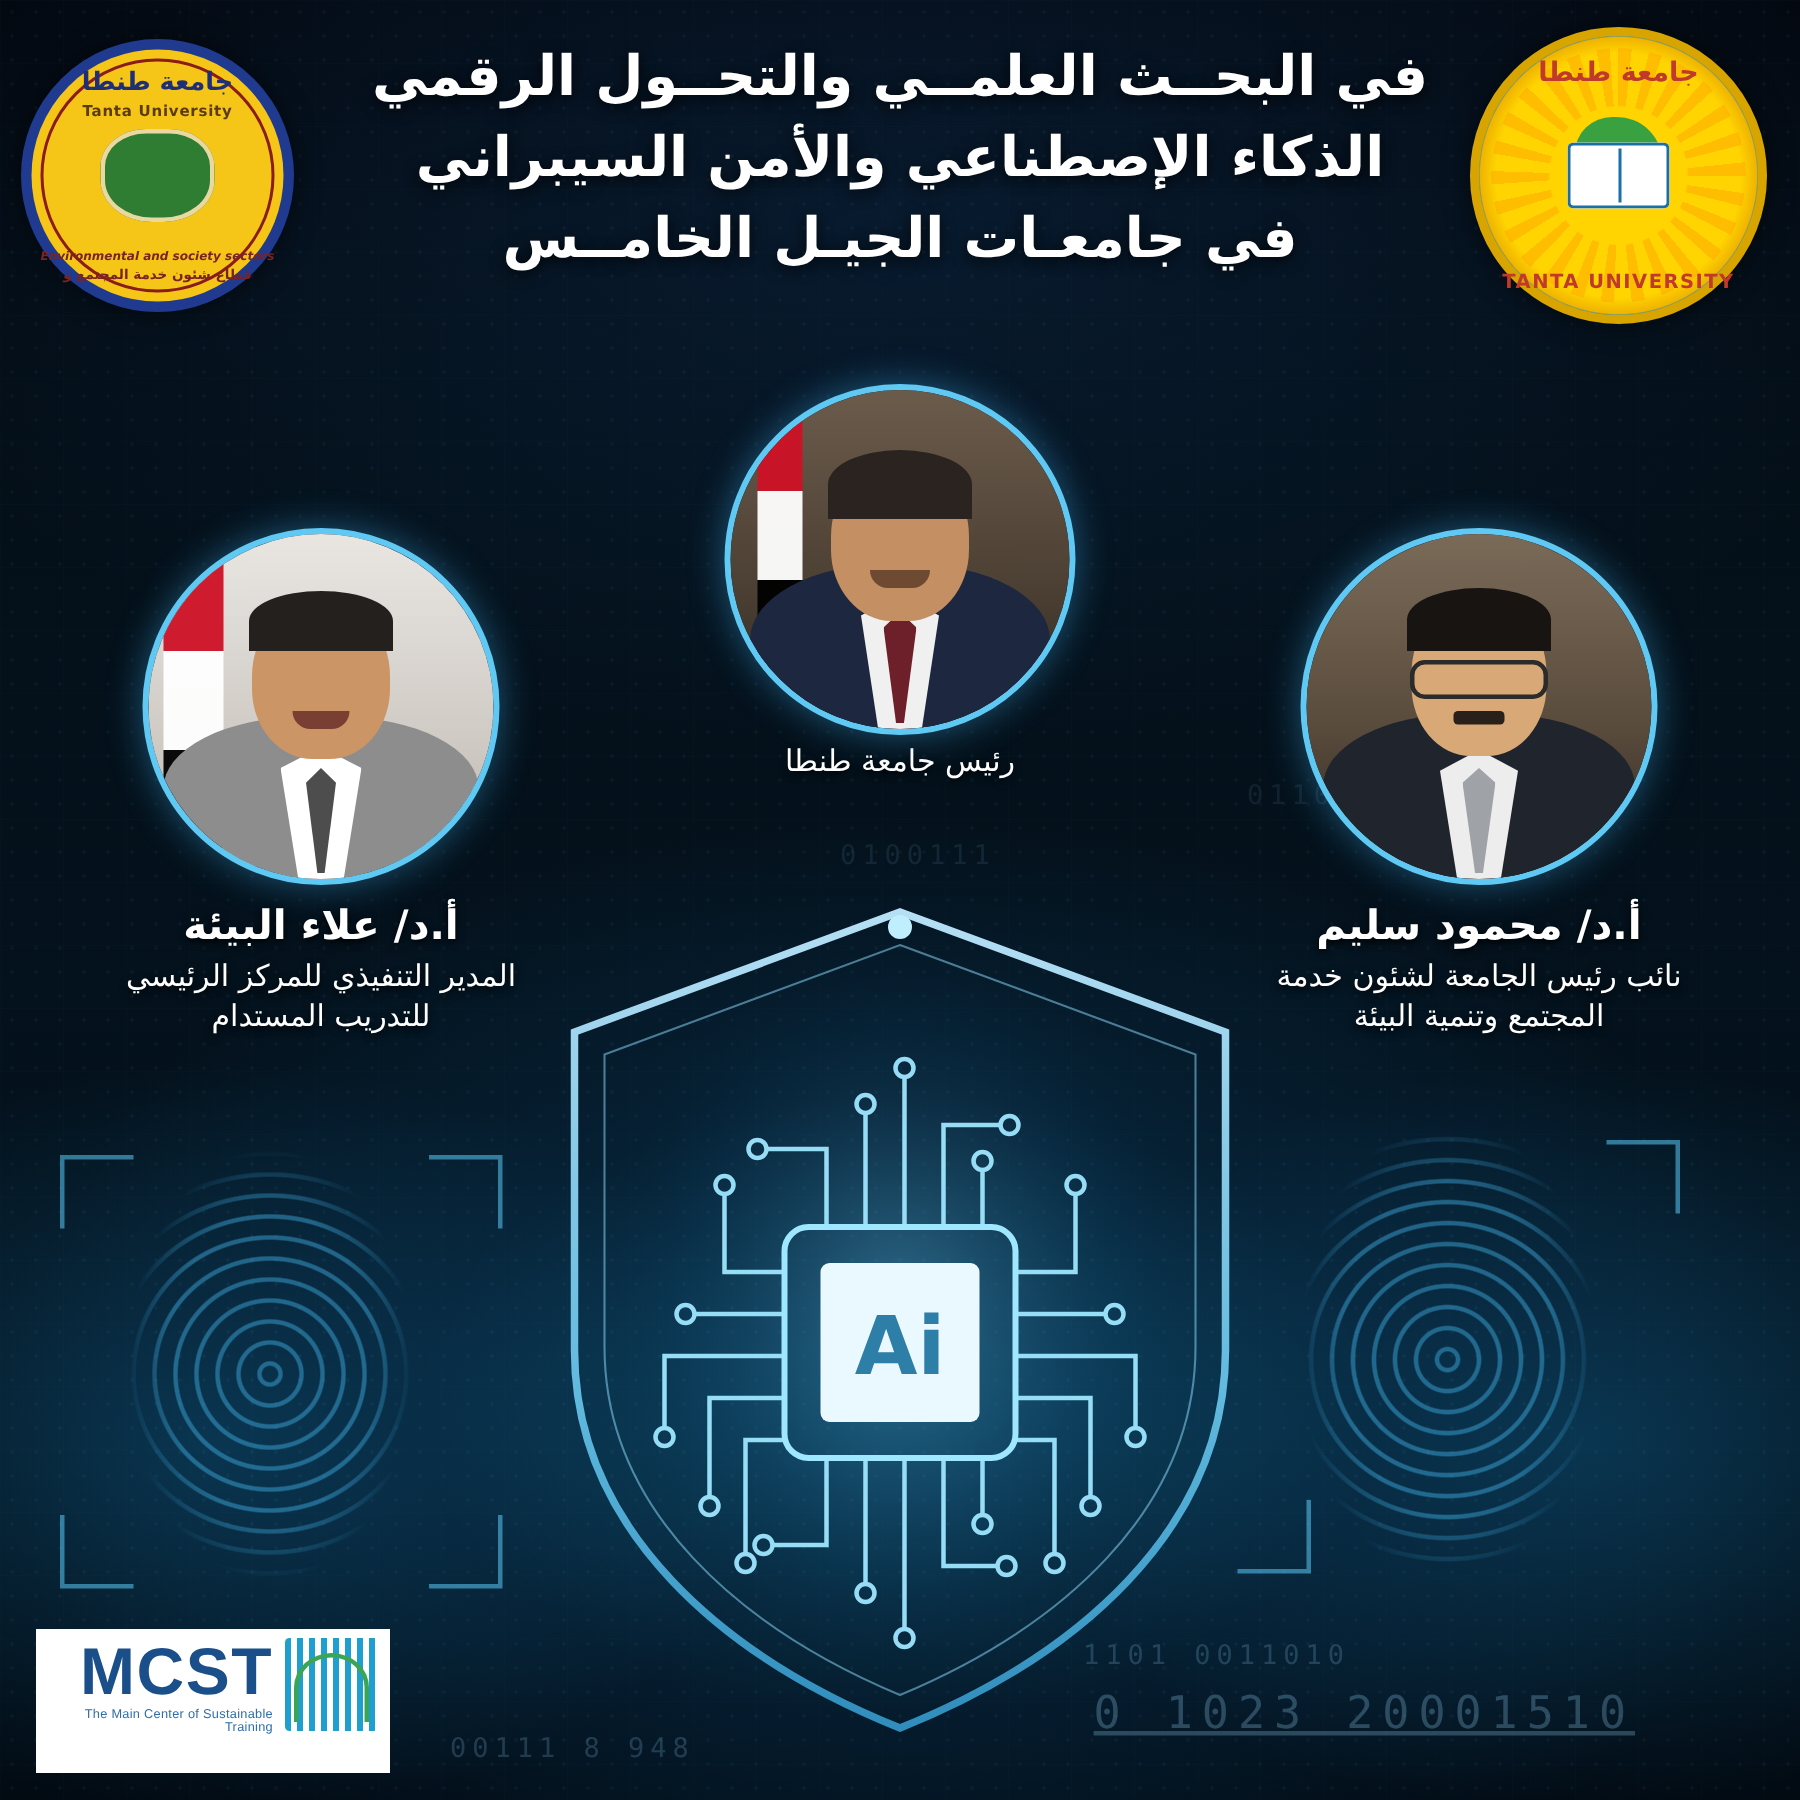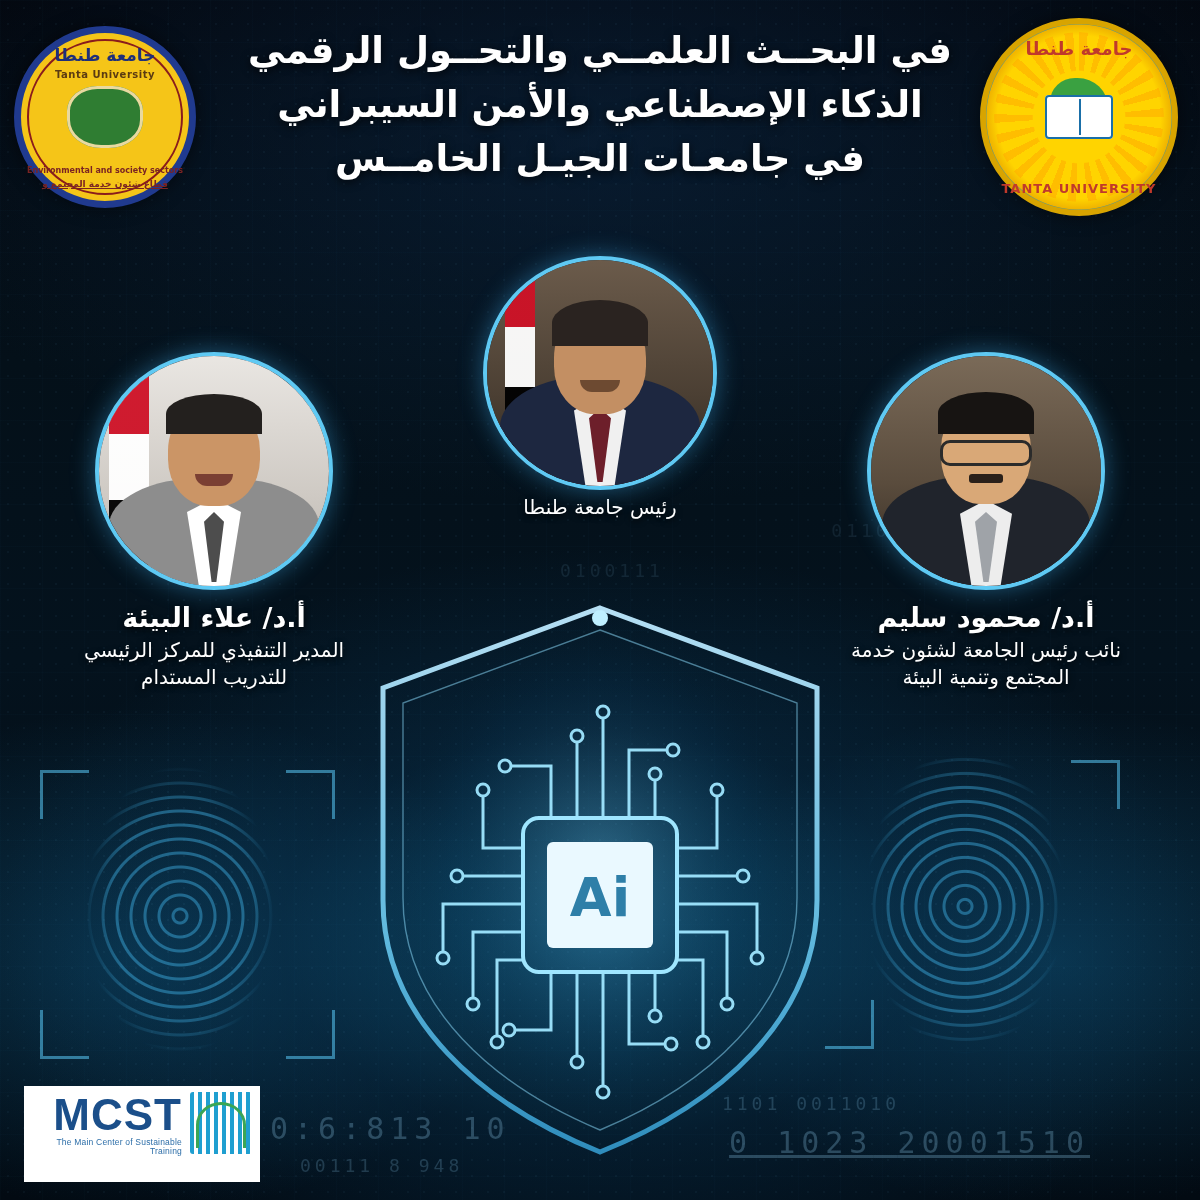--- a/index.html
+++ b/index.html
@@ -123,22 +123,22 @@
   }
   .seal-arc {
     position: absolute;
     left: 0; right: 0;
     text-align: center;
     color: #1e2f7a;
     font-weight: 700;
   }
   .seal-arc.top { top: 12px; font-size: 17px; }
   .seal-arc.sub { top: 36px; font-size: 10px; color: #5b3b12; letter-spacing: .5px;}
-  .seal-arc.bot1 { bottom: 26px; font-size: 8px; color: #7a2323; }
-  .seal-arc.bot2 { bottom: 12px; font-size: 9px; color: #7a2323; text-decoration: underline; }
+  .seal-arc.bot1 { bottom: 26px; font-size: 8px; color: #7a2323; font-style: italic; }
+  .seal-arc.bot2 { bottom: 12px; font-size: 9px; color: #7a2323; }
   .seal-tree {
     position: absolute;
     left: 50%; top: 50%;
     transform: translate(-50%,-50%);
     width: 76px; height: 62px;
     border-radius: 40% 40% 45% 45%;
     background: #2f7d32;
     box-shadow: inset 0 0 0 3px #e9d9a0;
   }
   .seal.r {
@@ -274,21 +274,20 @@
   }
 </style>
 </head>
 <body>
 
 <div id="poster">
 
   <div class="tex grid"></div>
   <div class="tex dots"></div>
 
-  <div class="binrow big" style="left:270px; bottom:54px;">10 0:6:813</div>
   <div class="binrow" style="left:300px; bottom:24px;">948  8 00111</div>
   <div class="binrow big" style="right:110px; bottom:40px;text-decoration:underline;">20001510 1023 0</div>
   <div class="binrow" style="right:300px; bottom:86px;">0011010 1101</div>
   <div class="binrow" style="left:560px; top:560px; opacity:.5;">0100111</div>
   <div class="binrow" style="right:250px; top:520px; opacity:.45;">01101001</div>
 
   <div class="fprint" style="left:60px; top:760px; width:240px; height:300px;"></div>
   <div class="fprint" style="right:110px; top:740px; width:250px; height:320px;"></div>
 
   <div class="bracket tl" style="left:40px; top:770px; width:46px; height:46px;"></div>

